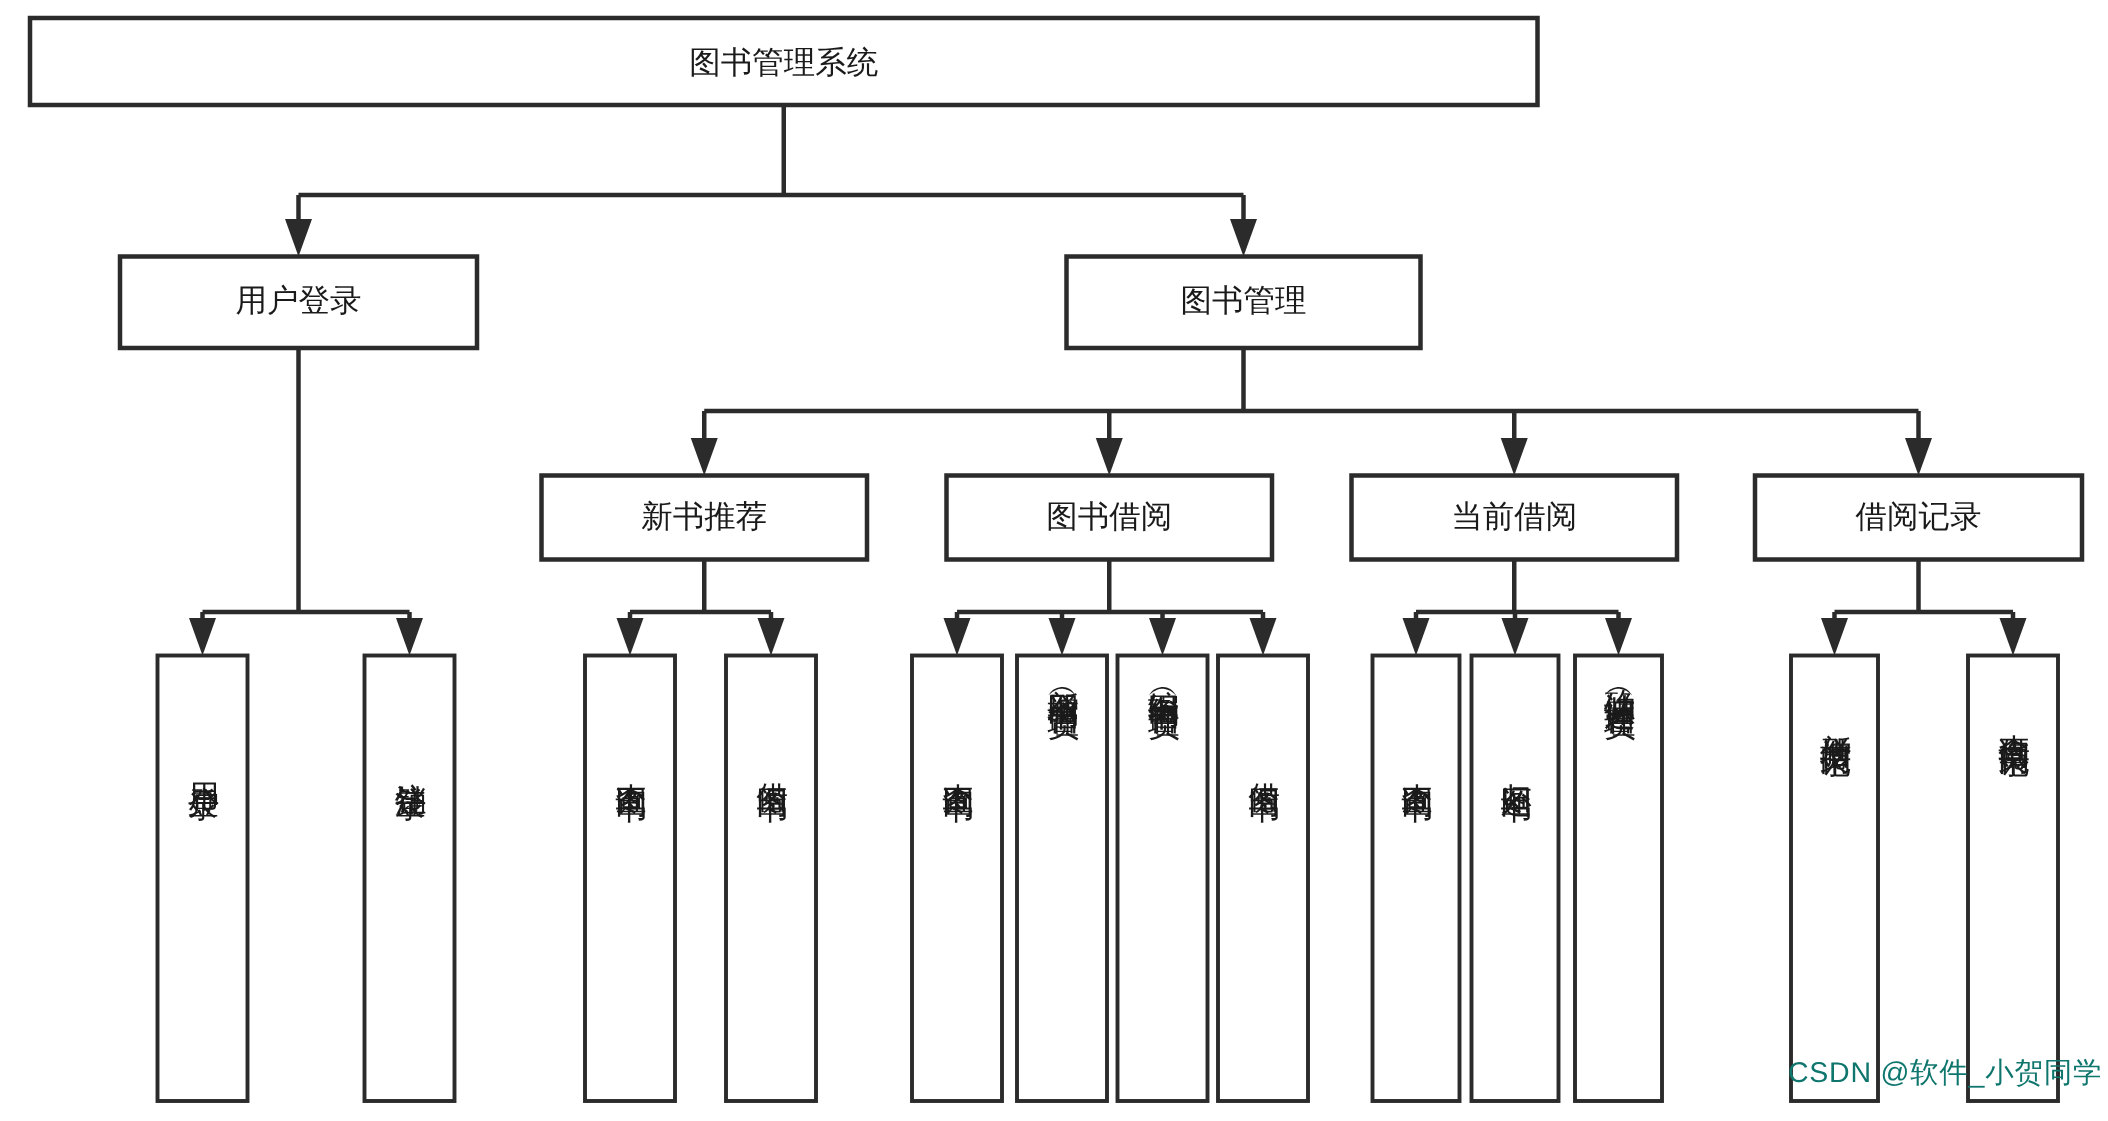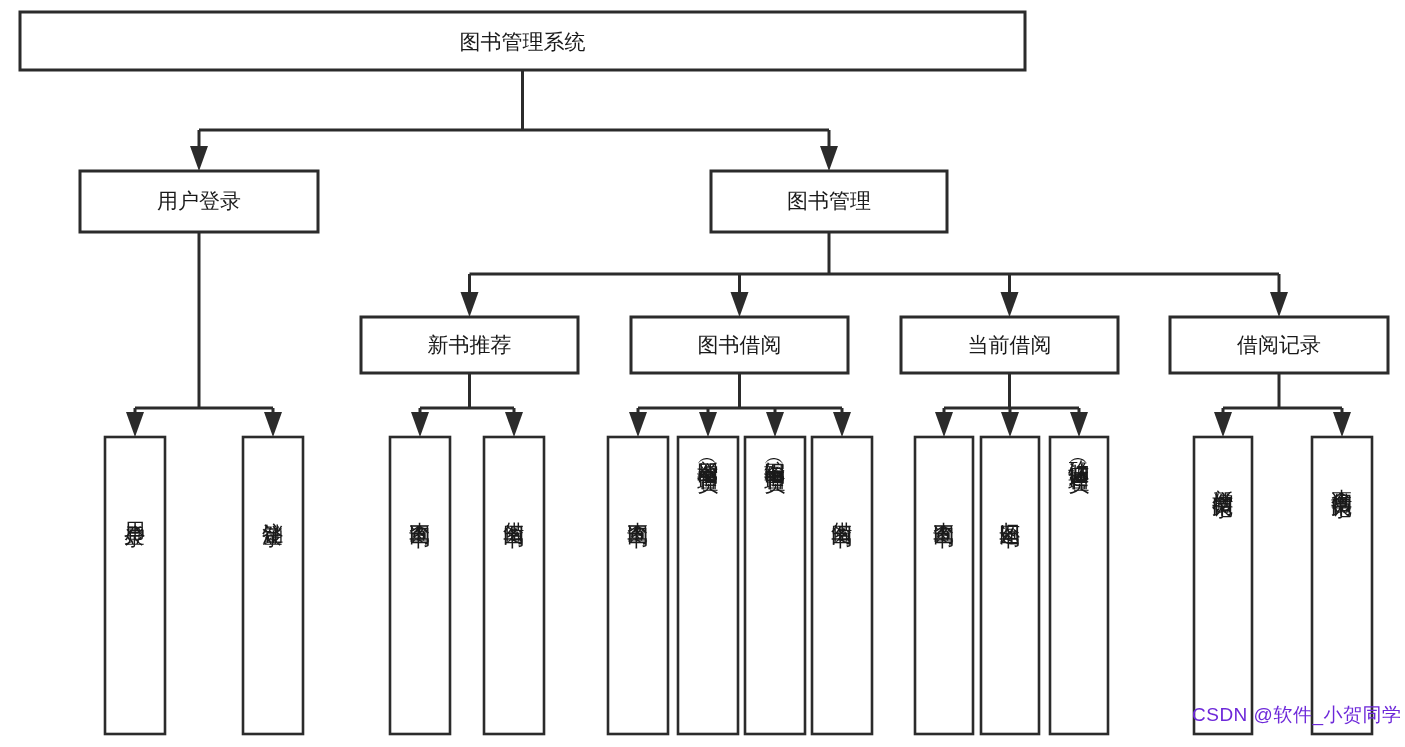--- a/index.html
+++ b/index.html
@@ -68,21 +68,21 @@
     line-height: 1.12;
     color: #1a1a1a;
     letter-spacing: 2px;
     white-space: nowrap;
     text-align: center;
   }
   .watermark {
     position: absolute;
     font-family: "Liberation Sans", "DejaVu Sans", sans-serif;
     font-size: 19px;
-    color: #6d28d9;
+    color: #0f766e;
     white-space: nowrap;
     letter-spacing: 0.5px;
   }
 </style>
 </head>
 <body>
 
 <div id="diagram-root">
 
   <svg class="diagram-svg" viewBox="0 0 1405 747" xmlns="http://www.w3.org/2000/svg">

